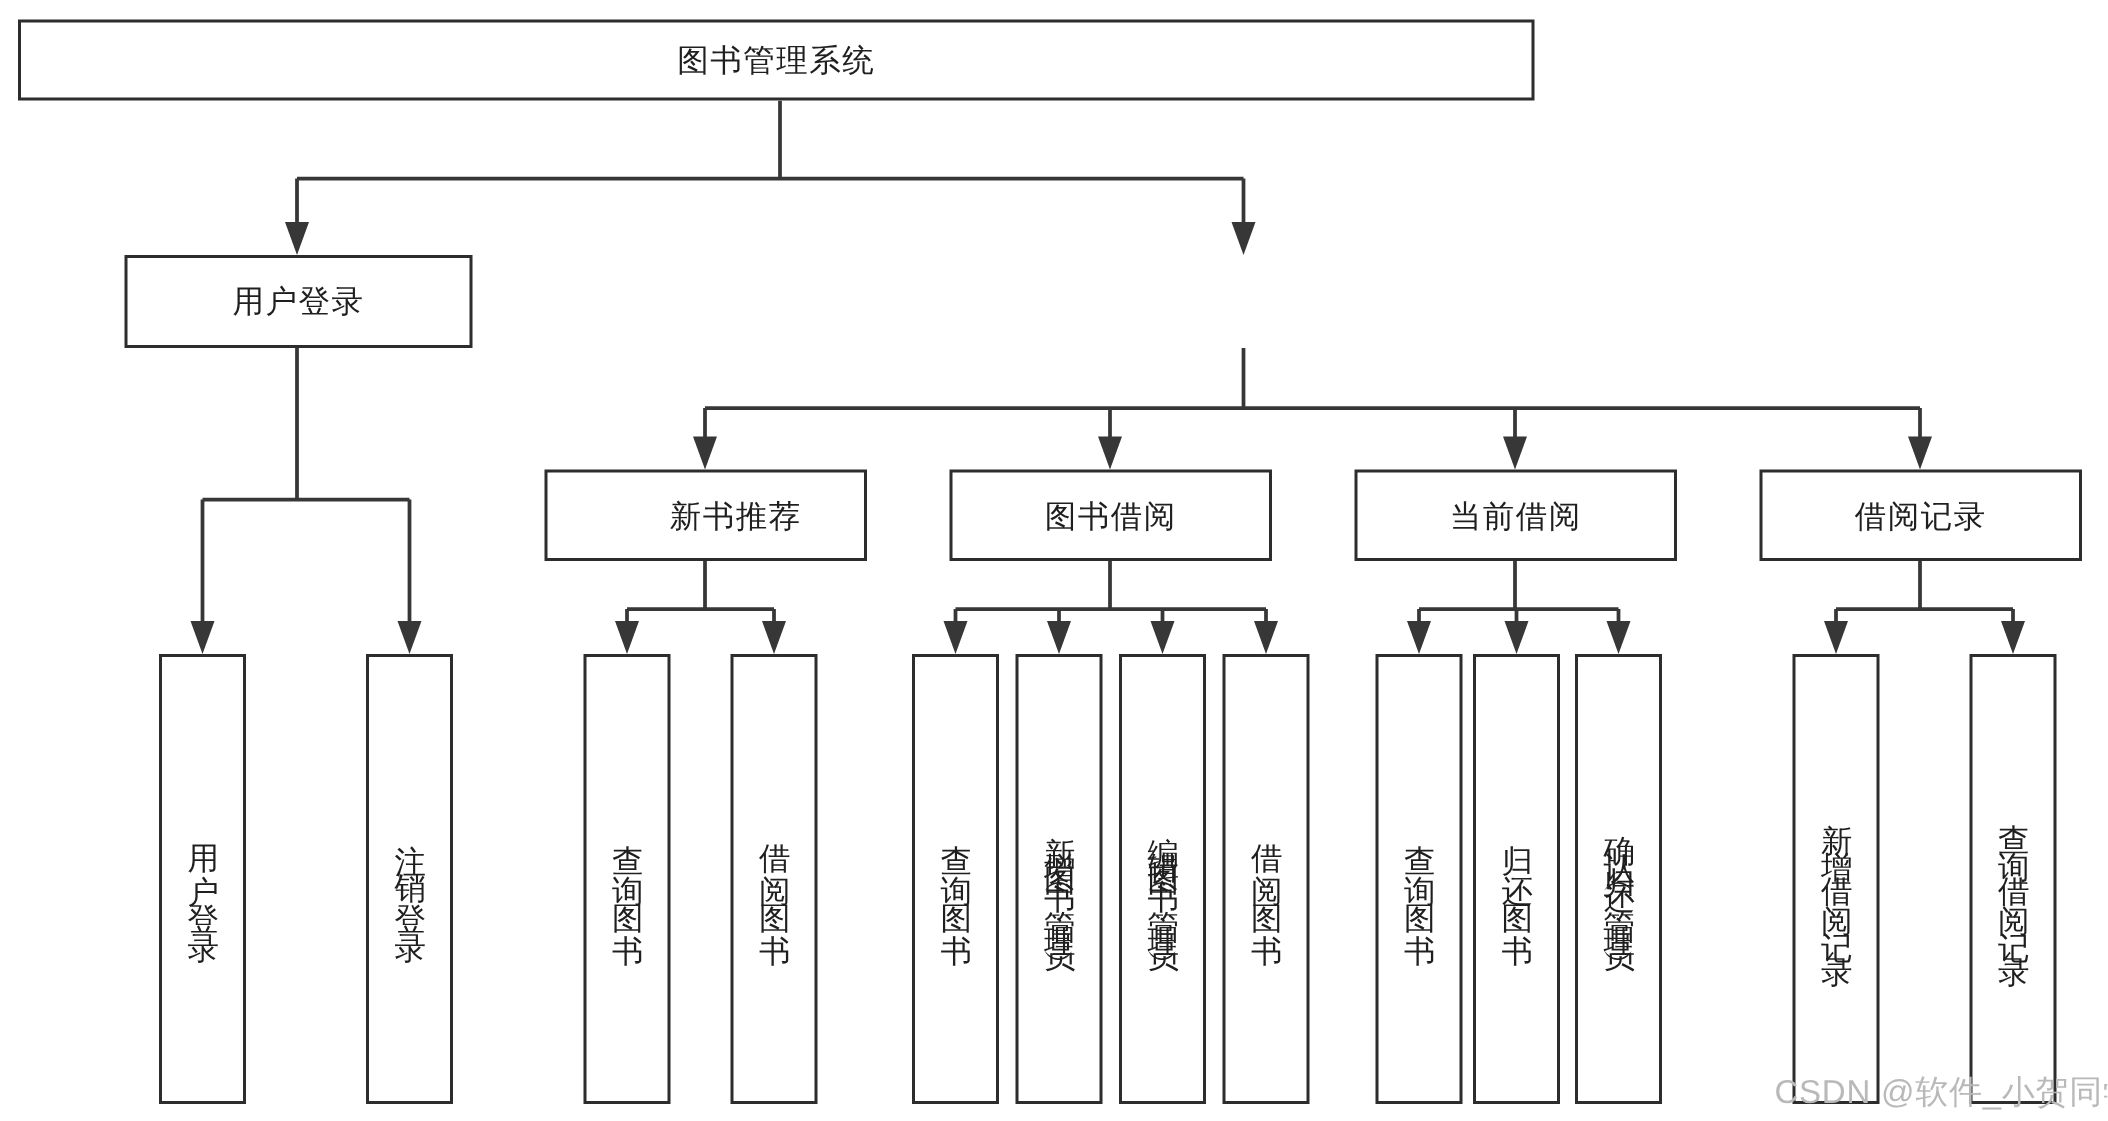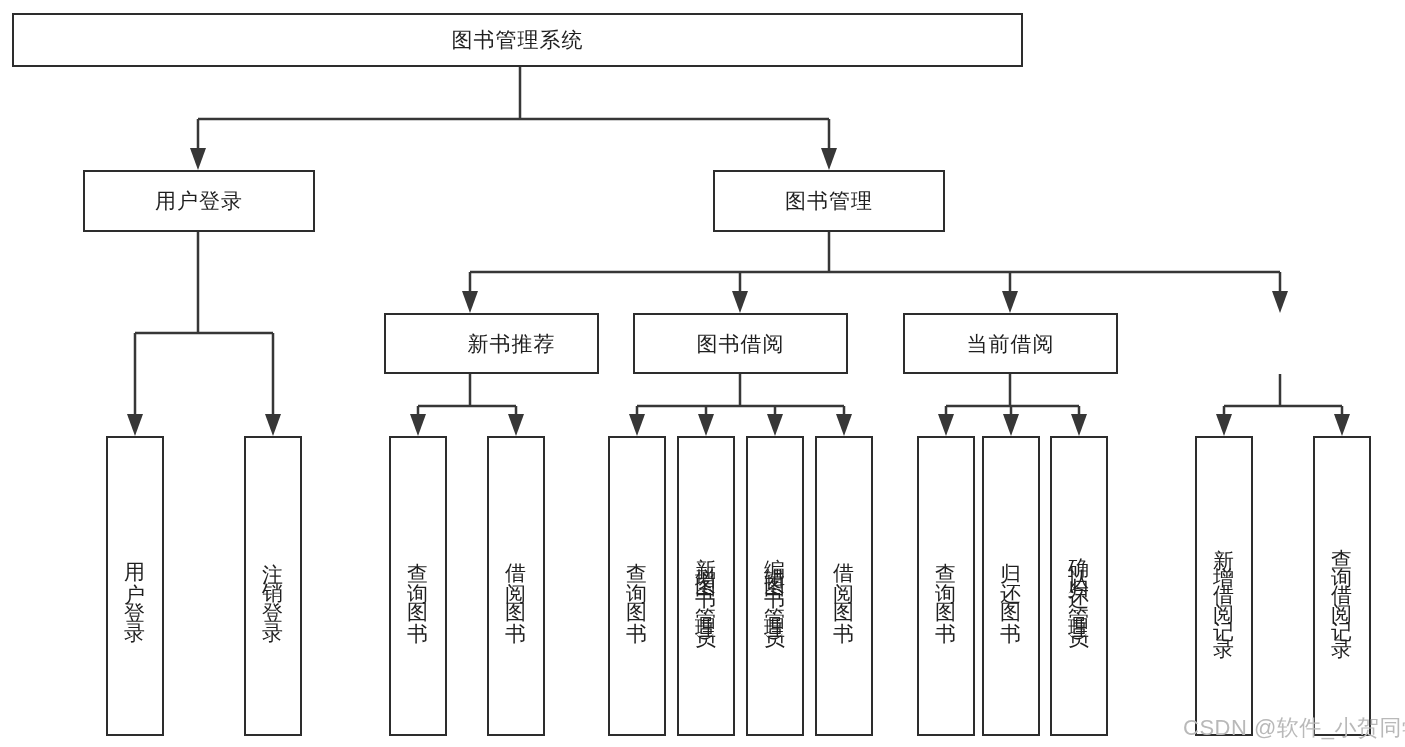--- a/index.html
+++ b/index.html
@@ -28,21 +28,21 @@
     font-size: 21px;
     letter-spacing: 1px;
     white-space: nowrap;
     z-index: 2;
   }
   .node-root   { left: 12px;   top: 13px;  width: 1011px; height: 54px; }
   .node-l2     { top: 170px; width: 232px; height: 62px; }
   .node-l2-a   { left: 83px; }
   .node-l2-b   { left: 713px; }
   .node-l3     { top: 313px; width: 215px; height: 61px; }
-  .node-l3-1   { left: 384px; padding-left: 40px; }
+  .node-l3-1   { left: 363px; padding-left: 40px; }
   .node-l3-2   { left: 633px; }
   .node-l3-3   { left: 903px; }
   .node-l3-4   { left: 1173px; }
   .leaf {
     top: 436px; width: 58px; height: 300px;
     font-size: 21px; letter-spacing: 0;
   }
   .leaf-1  { left: 106px; }
   .leaf-2  { left: 244px; }
   .leaf-3  { left: 389px; }
@@ -123,32 +123,32 @@
     </g>
   </svg>
 
   <div class="node node-root">
     <span>图书管理系统</span>
   </div>
 
   <div class="node node-l2 node-l2-a">
     <span>用户登录</span>
   </div>
-  <div class="node node-l2 node-l2-b">
-    <span>图书管理</span>
-  </div>
 
   <div class="node node-l3 node-l3-1">
     <span>新书推荐</span>
   </div>
   <div class="node node-l3 node-l3-3">
     <span>当前借阅</span>
   </div>
   <div class="node node-l3 node-l3-2">
     <span>图书借阅</span>
+  </div>
+  <div class="node node-l3 node-l3-4">
+    <span>借阅记录</span>
   </div>
 
   <div class="node leaf leaf-1">
     <span class="v-text vt4">用户登录</span>
   </div>
   <div class="node leaf leaf-2">
     <span class="v-text vt4">注销登录</span>
   </div>
 
   <div class="node leaf leaf-3">

